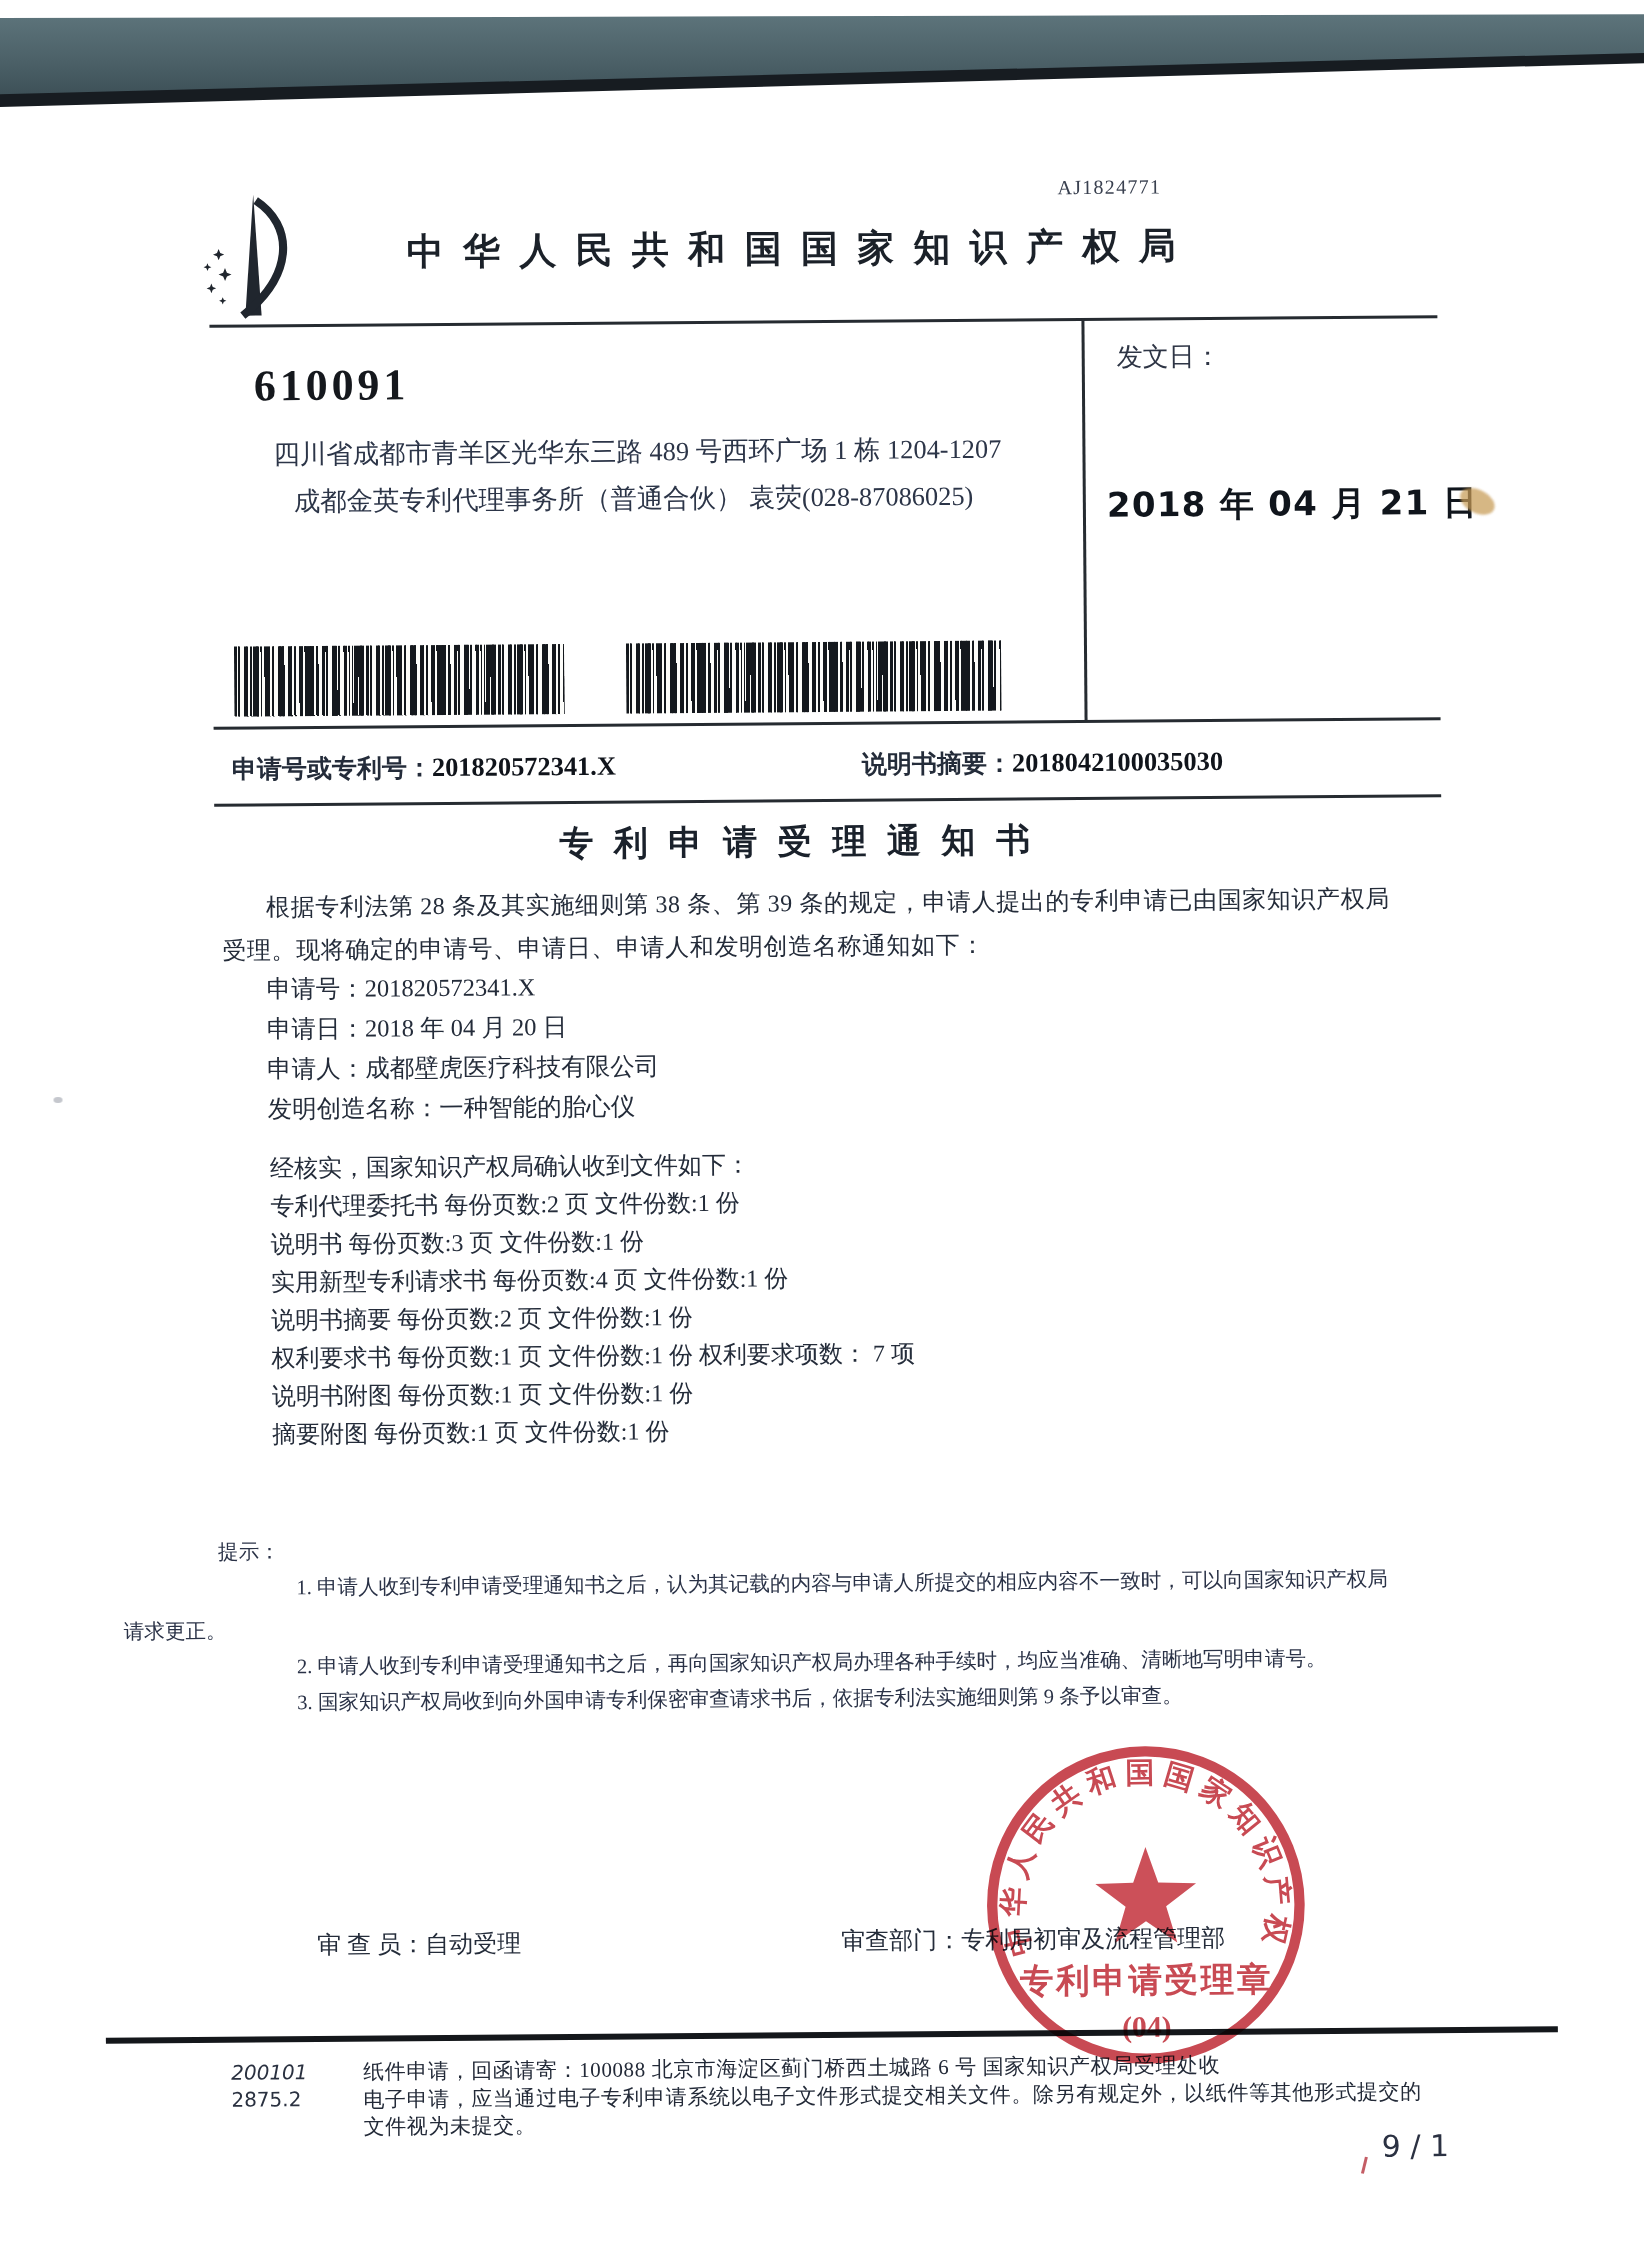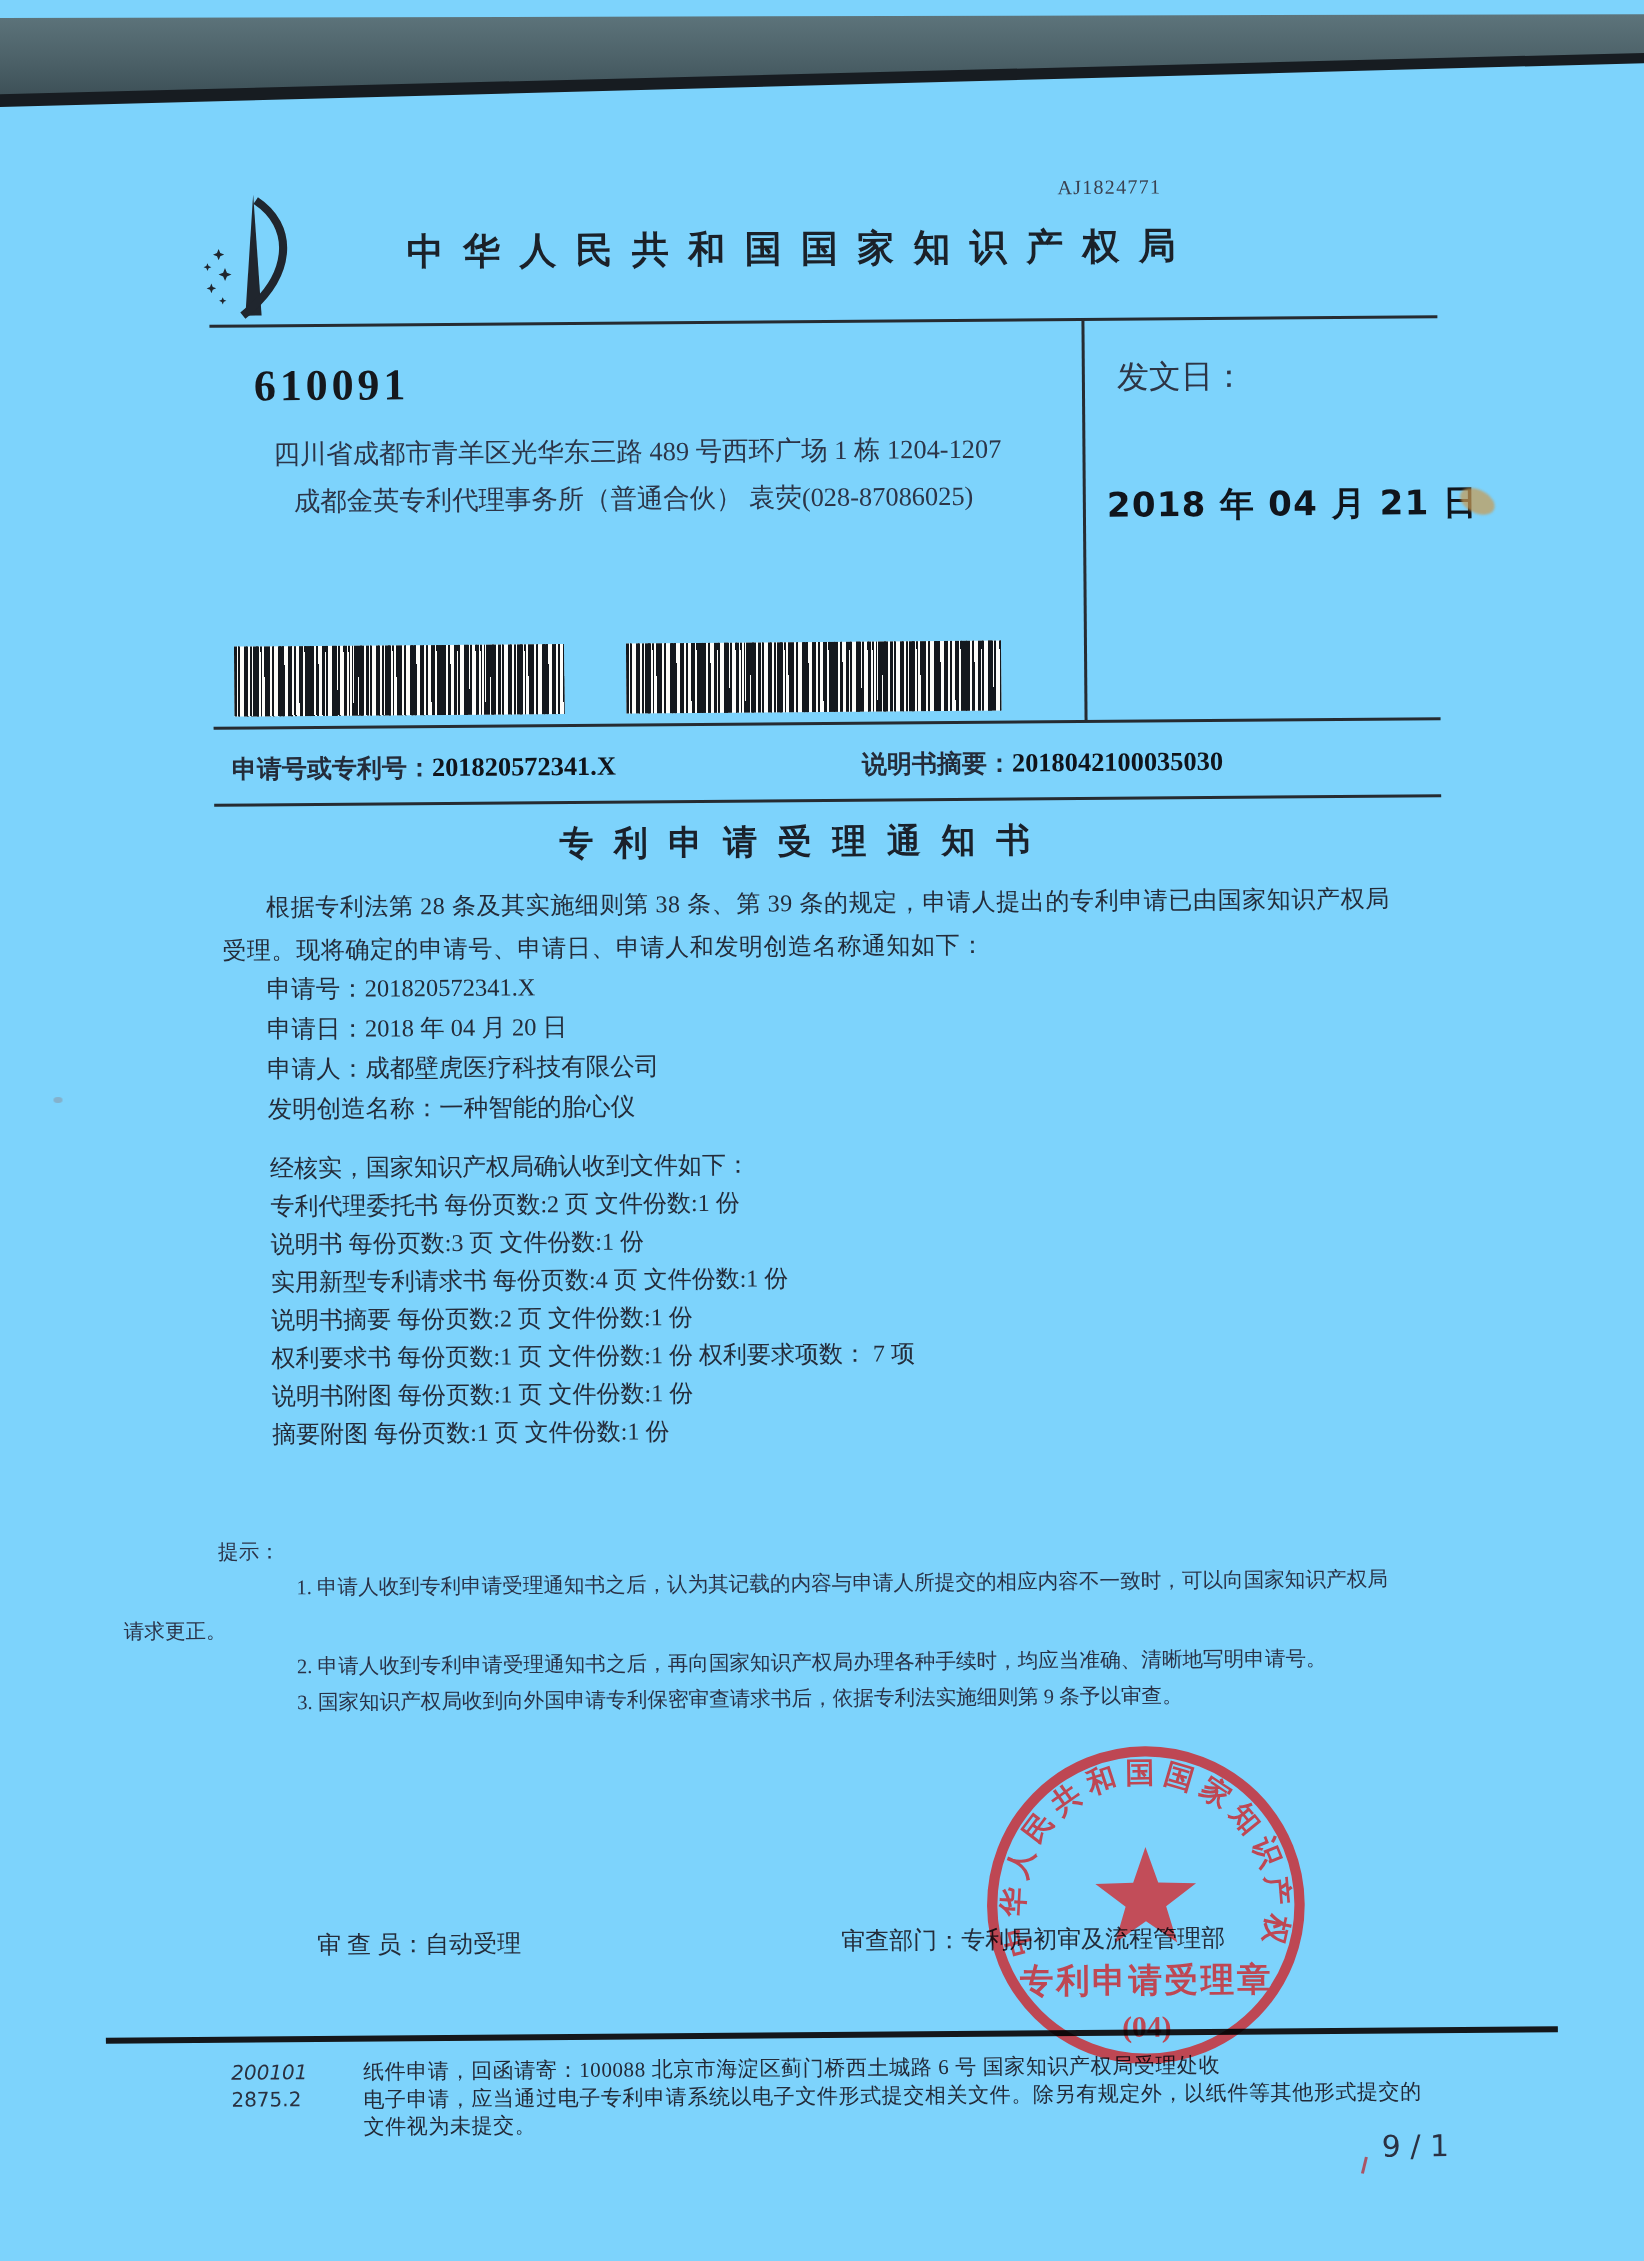--- a/index.html
+++ b/index.html
@@ -1,16 +1,16 @@
 <!DOCTYPE html>
 <html style="font-size:10.3px"><head>
 <meta charset="utf-8">
 <style>
   html,body{margin:0;padding:0;background:#d8d8d4;}
-  .page{position:relative;width:1644px;height:2261px;background:#7dd3fc;overflow:hidden;
+  .page{position:relative;width:1644px;height:2261px;background:#ffffff;overflow:hidden;
         font-family:"Liberation Serif","DejaVu Serif",serif;color:#242c3a;}
   .abs{position:absolute;}
   .scan{position:absolute;left:0;top:0;width:1644px;height:2261px;transform:rotate(-0.45deg);transform-origin:50% 40%;}
   .hline{background:#262b31;}
   .label-strong{font-weight:600;}
   .num{font-weight:bold;color:#10141b;}
   .barcode{height:70px;background-color:#fdfdfa;background-image:
      repeating-linear-gradient(90deg,#14181d 0 2.6px,rgba(0,0,0,0) 2.6px 4.5px,#14181d 4.5px 5.8px,rgba(0,0,0,0) 5.8px 9.7px,#14181d 9.7px 14px,rgba(0,0,0,0) 14px 16px,#14181d 16px 18px,rgba(0,0,0,0) 18px 22px),
      repeating-linear-gradient(90deg,rgba(0,0,0,0) 0 3.9px,#14181d 3.9px 5.2px,rgba(0,0,0,0) 5.2px 12.3px,#14181d 12.3px 13.5px,rgba(0,0,0,0) 13.5px 18.7px,#14181d 18.7px 24px,rgba(0,0,0,0) 24px 26.4px);}
   .doc-lines div{line-height:38px;}
@@ -57,21 +57,21 @@
 
     <div class="abs" style="left:1063px;top:178px;font-size:20px;letter-spacing:1.3px;color:#3a4150;">AJ1824771</div>
     <div class="abs" style="left:271px;top:224px;width:1070px;text-align:center;font-size:37px;font-weight:bold;letter-spacing:19.3px;color:#1b2129;">中华人民共和国国家知识产权局</div>
     <div class="abs hline" style="left:214px;top:320px;width:1228px;height:3.2px;"></div>
     <div class="abs hline" style="left:1086px;top:320px;width:2.6px;height:404px;"></div>
 
     <div class="abs" style="left:258px;top:356px;font-size:44px;font-weight:bold;letter-spacing:3.9px;color:#15181d;">610091</div>
     <div class="abs" style="left:277px;top:433px;font-size:26.4px;color:#2c3548;">四川省成都市青羊区光华东三路 489 号西环广场 1 栋 1204-1207</div>
     <div class="abs" style="left:297px;top:480px;font-size:26.4px;color:#2c3548;">成都金英专利代理事务所（普通合伙）  袁荧(028-87086025)</div>
 
-    <div class="abs" style="left:1121px;top:358px;font-size:32px;color:#2e3545;">发文日：</div>
+    <div class="abs" style="left:1121px;top:342px;font-size:26px;color:#2e3545;">发文日：</div>
     <div class="abs" style="left:1110px;top:485px;font-size:34px;font-weight:bold;letter-spacing:1.3px;color:#10151c;font-family:'DejaVu Sans','Liberation Sans',sans-serif;">2018 年 04 月 21 日</div>
     <div class="abs stain" style="left:1462px;top:495px;"></div>
 
     <div class="abs barcode" style="left:236px;top:642px;width:330px;"></div>
     <div class="abs barcode" style="left:628px;top:642px;width:375px;"></div>
 
     <div class="abs hline" style="left:215px;top:722px;width:1227px;height:2.6px;"></div>
     <div class="abs" style="left:233px;top:748px;font-size:25px;">
       <span class="label-strong">申请号或专利号：</span><span class="num" style="font-size:26.4px;">201820572341.X</span>
     </div>

